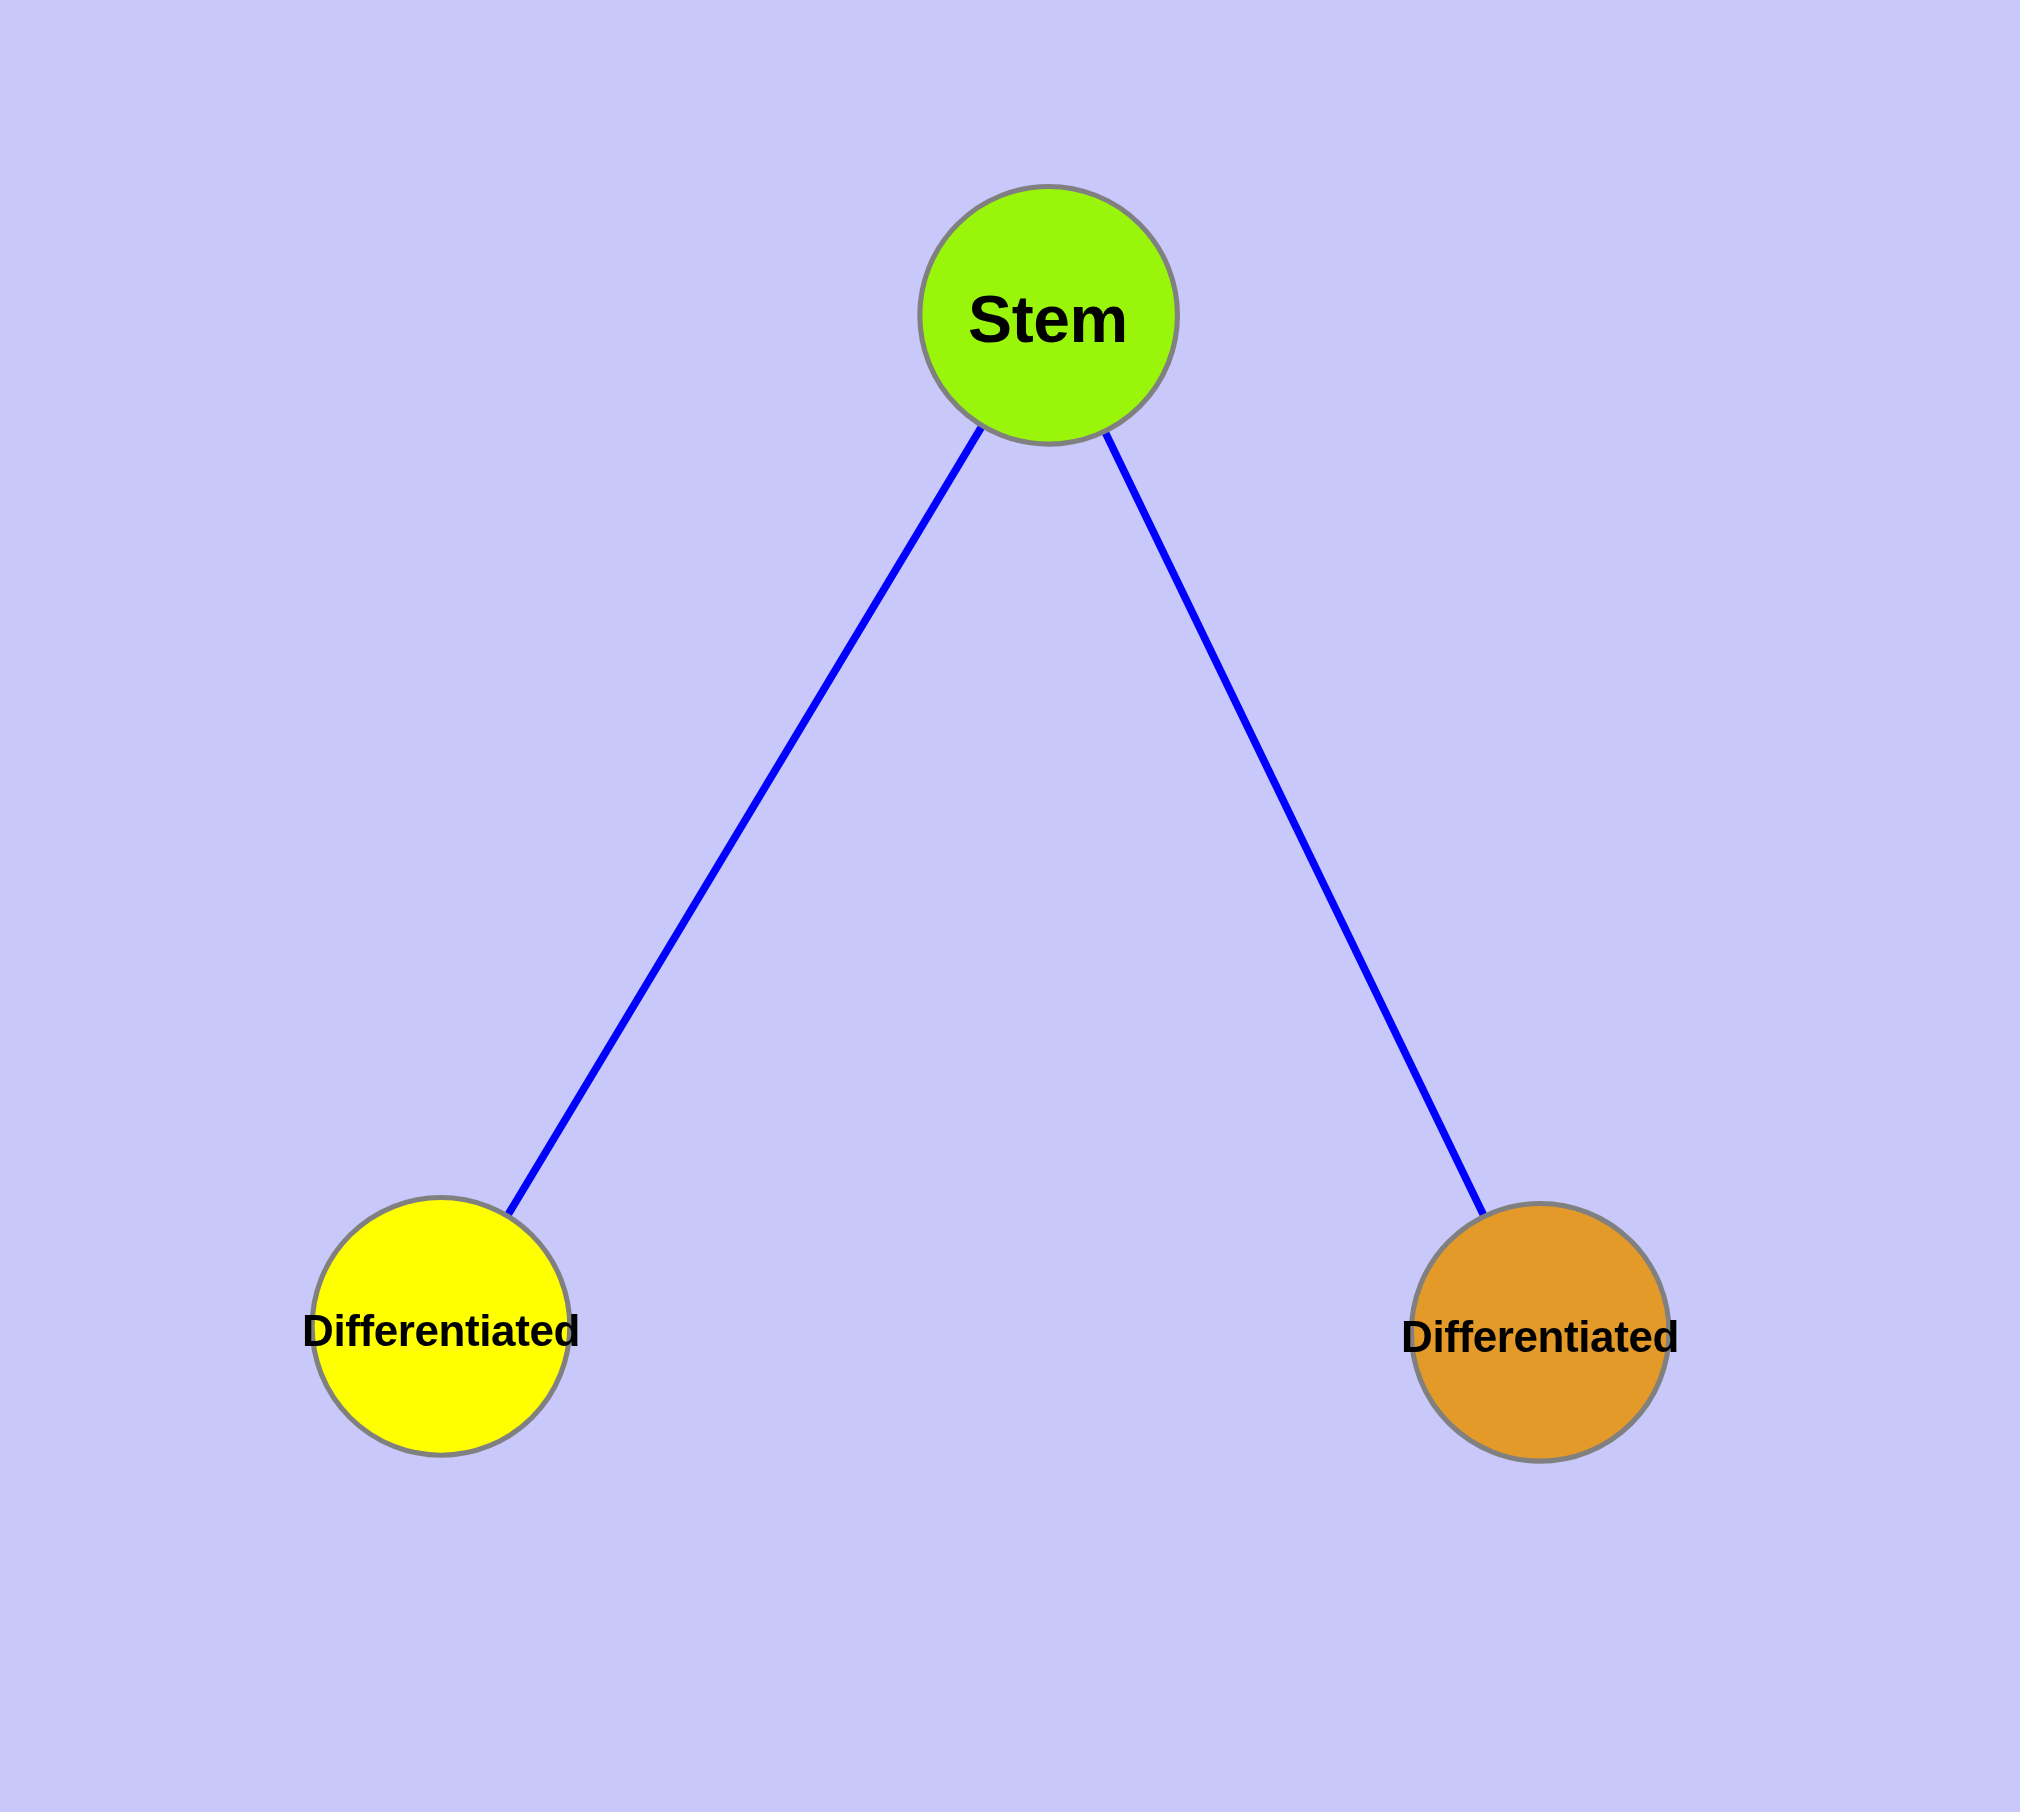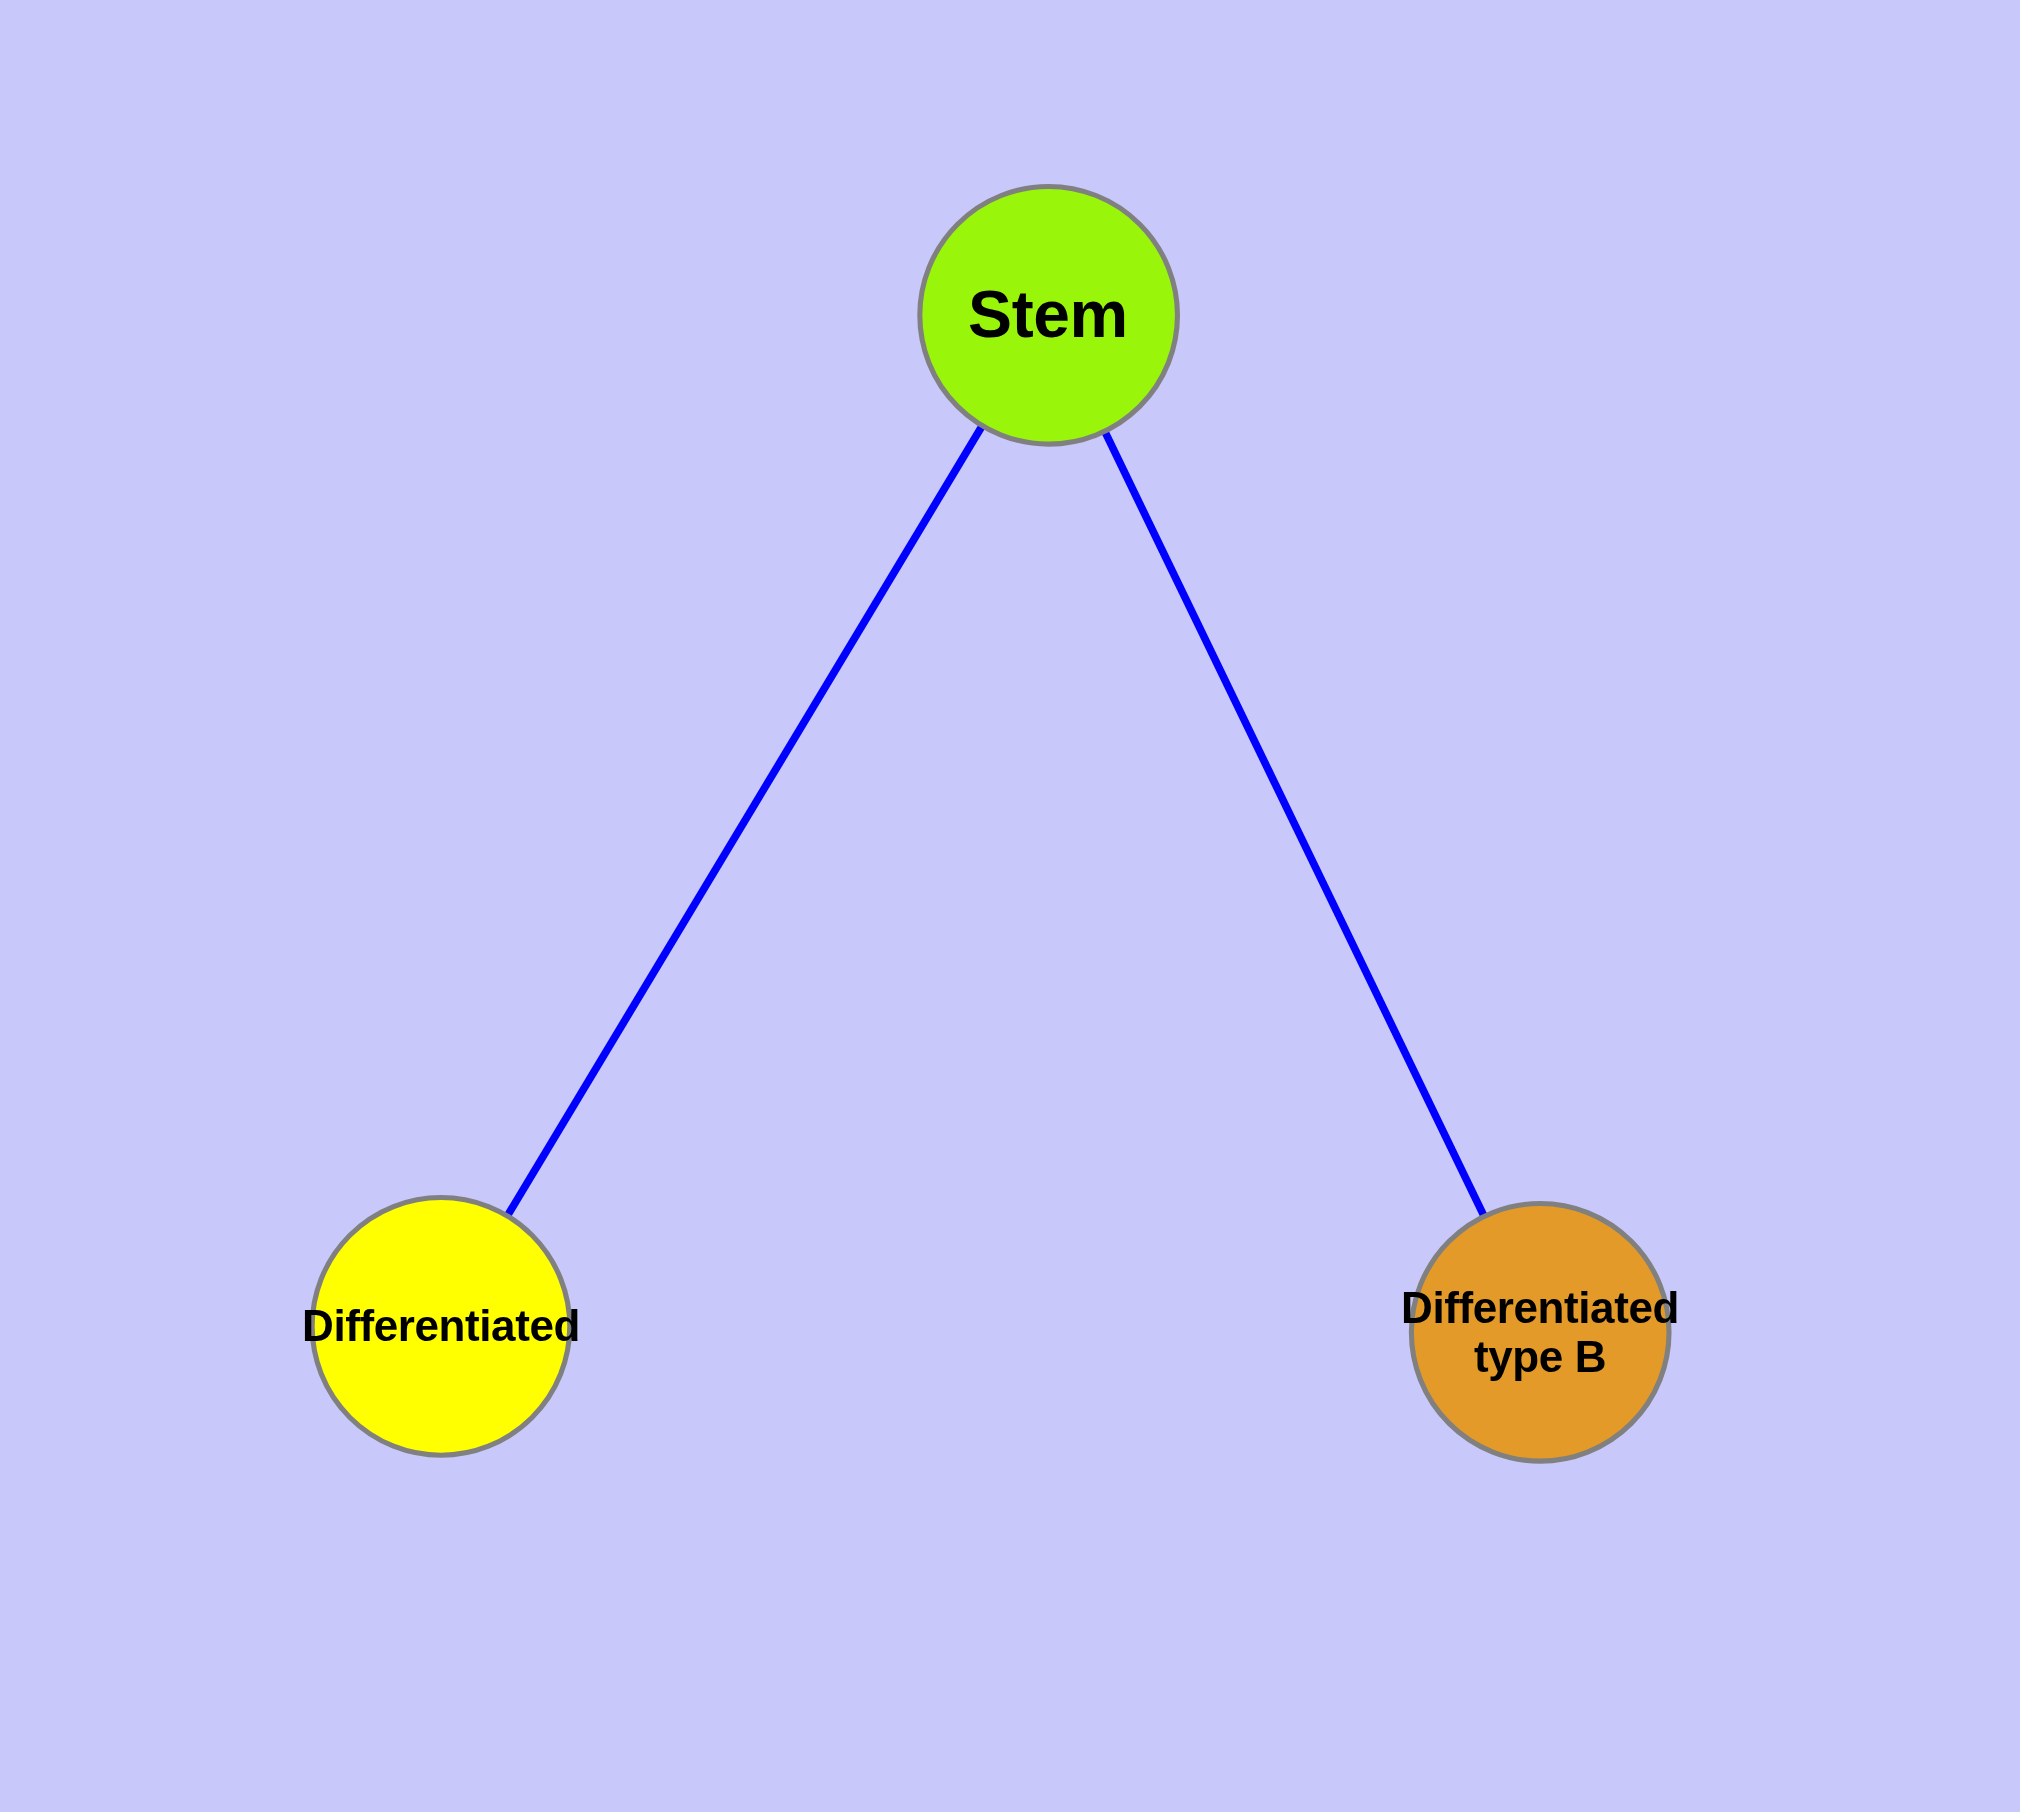--- a/index.html
+++ b/index.html
@@ -27,21 +27,21 @@
     position: absolute;
     transform: translate(-50%, -50%);
     text-align: center;
     font-weight: bold;
     color: #000000;
     white-space: nowrap;
     line-height: 1.12;
     pointer-events: none;
     letter-spacing: -0.4px;
   }
-  .node-label .line { display: block; }
+  .node-label .line { display: block; margin-top: 10px; }
   .label-stem { font-size: 66px; }
   .label-diff { font-size: 44px; }
 </style>
 </head>
 <body>
 
 <div id="canvas" style="width: 2021px; height: 1812px; background: rgb(200, 200, 250);">
 
   <svg id="graph-svg" viewBox="0 0 2384 2138" style="width: 2021px; height: 1812px;">
 
@@ -63,17 +63,16 @@
   <div class="node-label label-stem" id="label-stem" style="left: 1048px; top: 315px; color: rgb(0, 0, 0);">
     <span class="line">Stem</span>
   </div>
 
   <div class="node-label label-diff" id="label-diff-a" style="left: 441px; top: 1326px; color: rgb(0, 0, 0);">
     <span class="line">Differentiated</span>
   </div>
 
   <div class="node-label label-diff" id="label-diff-b" style="left: 1540px; top: 1332px; color: rgb(0, 0, 0);">
     <span class="line">Differentiated</span>
-    <span class="line">type B</span>
   </div>
 
 </div>
 
 
 </body></html>

